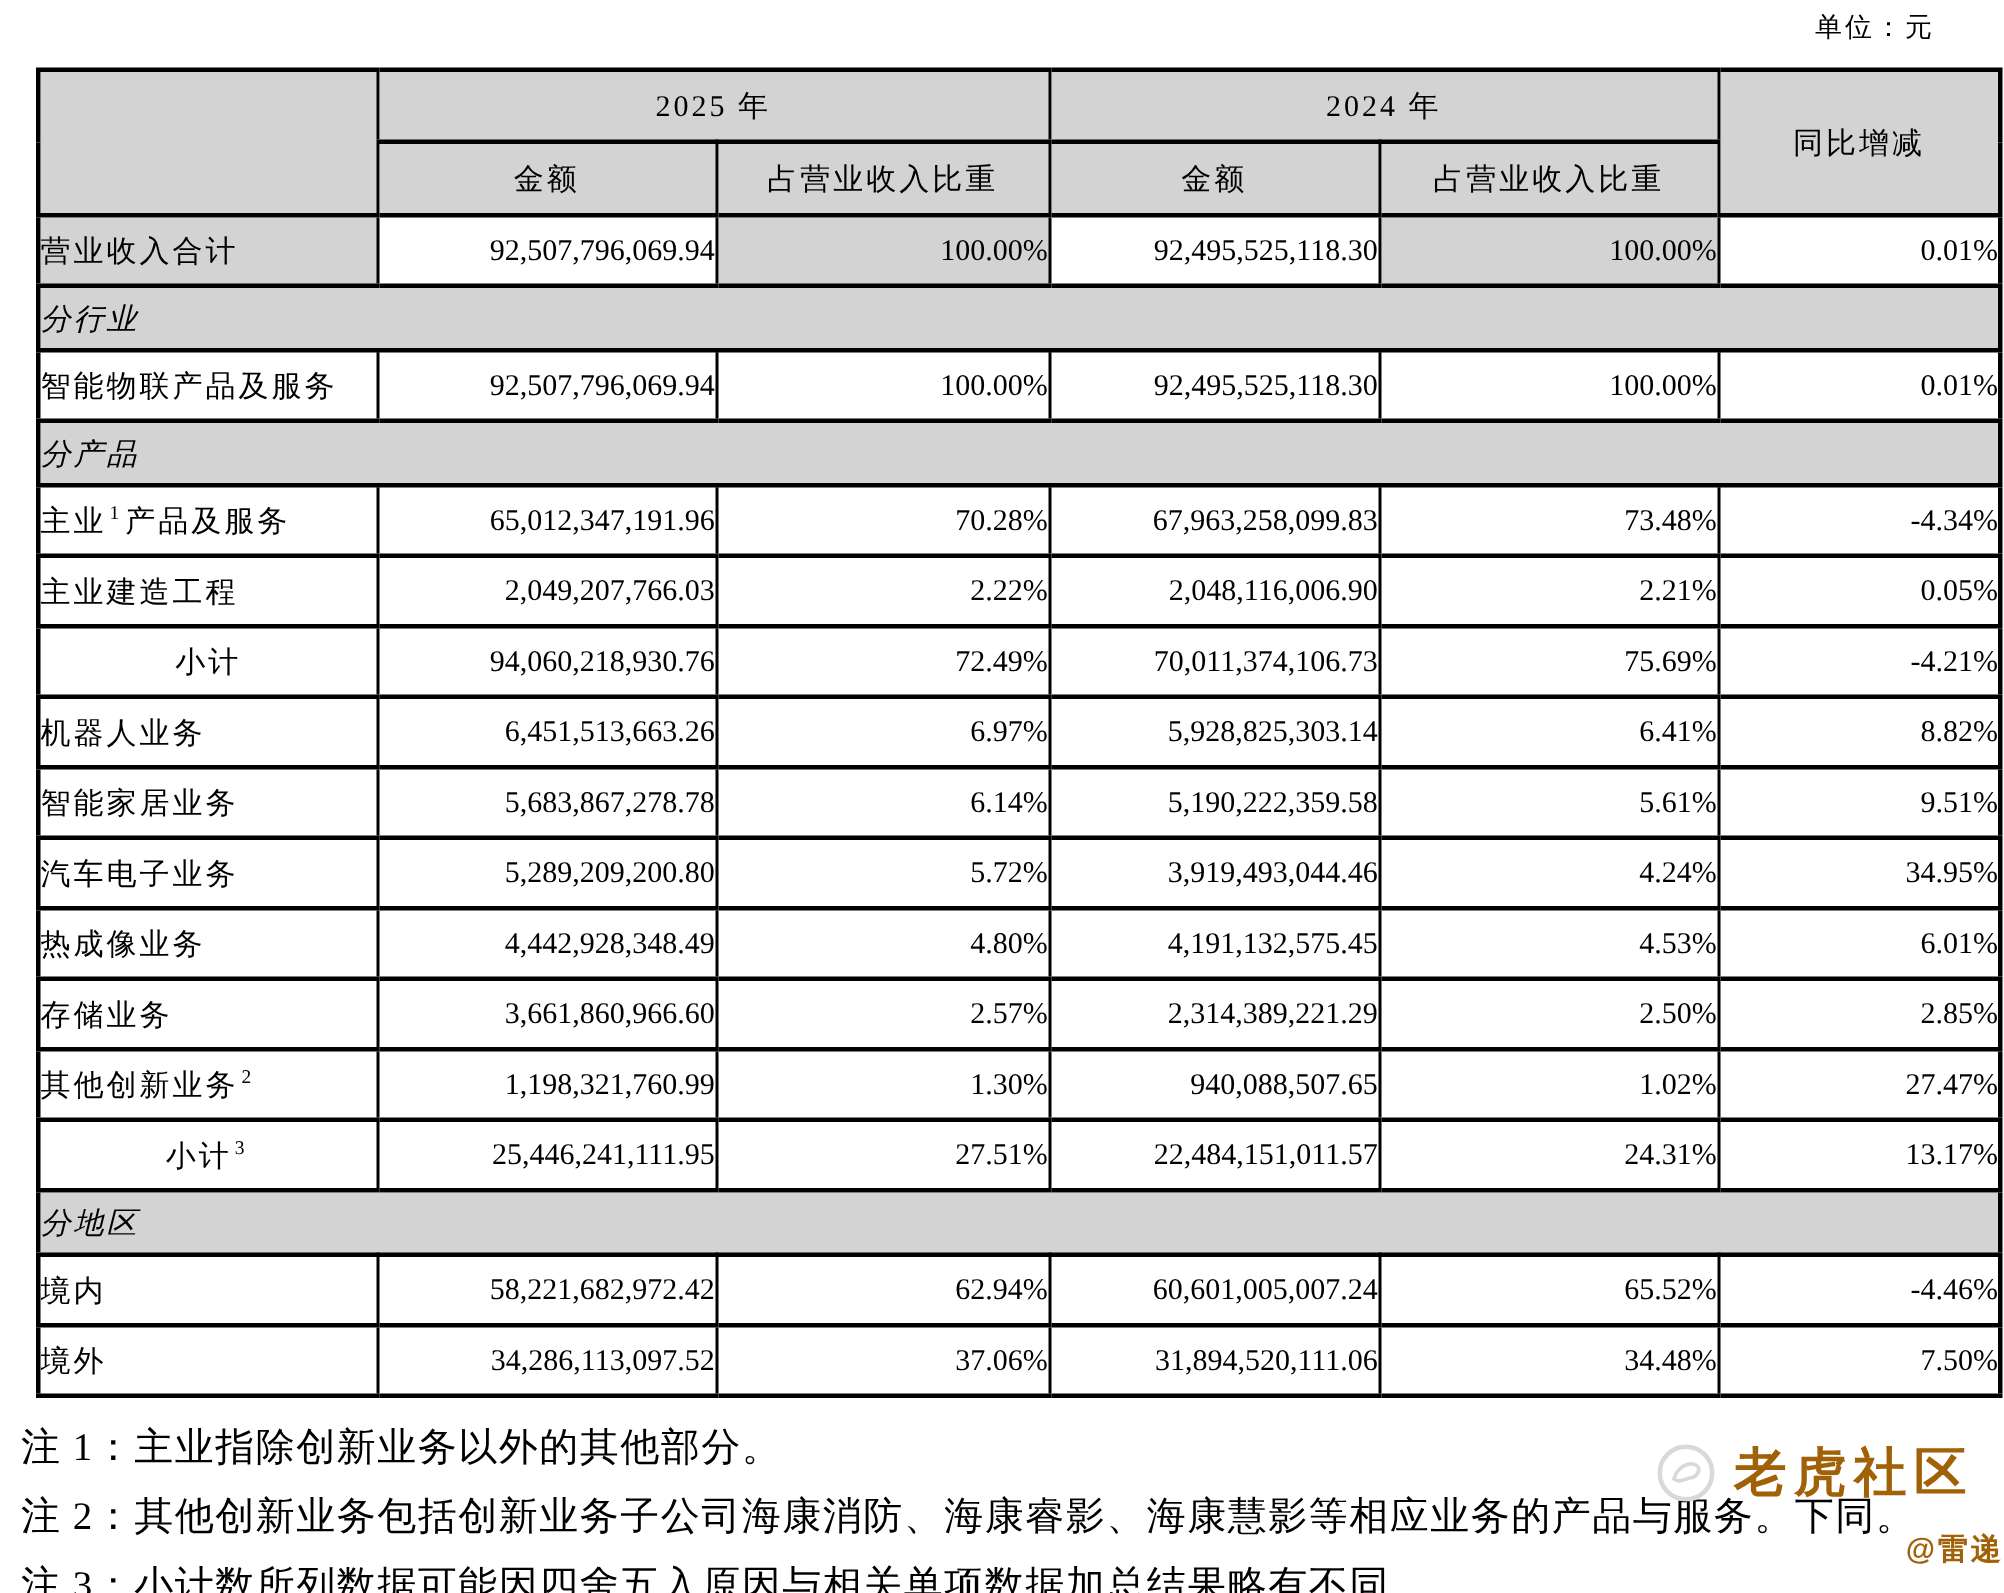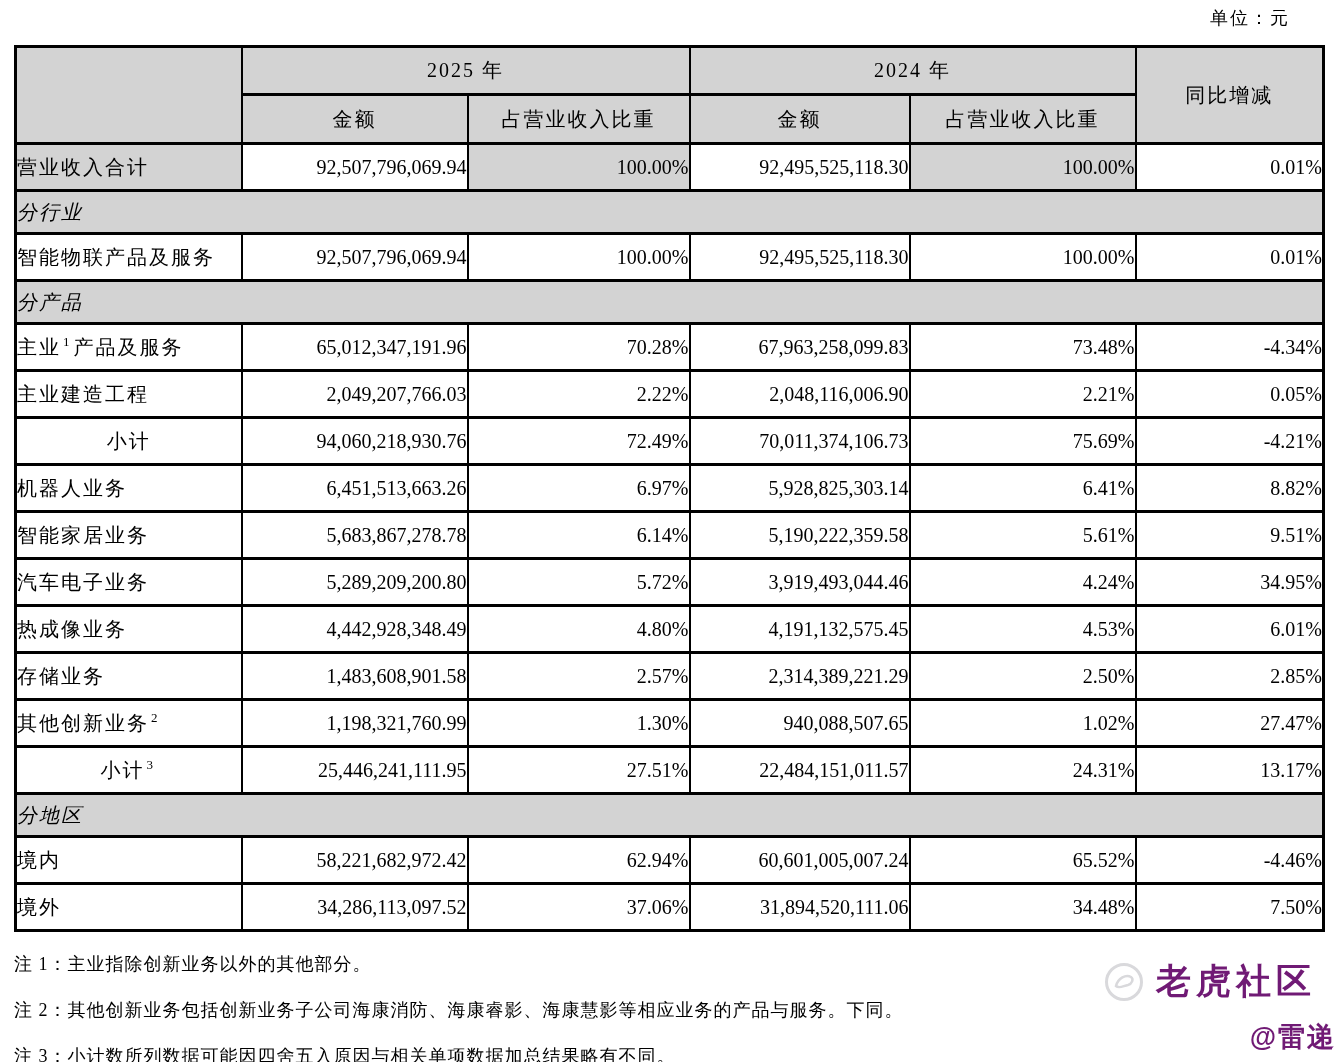--- a/index.html
+++ b/index.html
@@ -7,21 +7,21 @@
     width:1336px;height:1062px;position:relative;overflow:hidden;
     background:#ffffff;
     font-family:"Liberation Serif","DejaVu Serif",serif;
     color:#000;
   }
   .unit-label{
     position:absolute;top:6px;right:46px;
     font-size:18px;letter-spacing:2px;
   }
   table.fin{
-    position:absolute;left:14px;top:45px;
+    position:absolute;left:24px;top:45px;
     width:1308px;table-layout:fixed;
     border-collapse:collapse;
     font-size:20px;
   }
   table.fin{border:3px solid #000;}
   table.fin td,table.fin th{
     border-left:2px solid #000;border-right:2px solid #000;
     border-top:3px solid #000;border-bottom:3px solid #000;
     font-weight:normal;vertical-align:middle;
     overflow:hidden;white-space:nowrap;
@@ -31,27 +31,27 @@
   tr.hr2 td{height:46px;}
   tr.r-data td{height:44px;}
   tr.r-sec td{height:40px;}
   .g{background:#d3d3d3;}
   .c{text-align:center;letter-spacing:2px;}
   .lab{text-align:left;padding-left:8px;letter-spacing:2px;}
   .num{text-align:right;padding-right:10px;letter-spacing:0;}
   .sec-cell{text-align:left;padding-left:8px;letter-spacing:2px;font-style:italic;}
   sup{font-size:13px;line-height:0;margin:0 2px;}
   .notes{position:absolute;left:14px;top:941px;width:1308px;}
-  .note{height:46px;display:flex;align-items:center;font-size:18px;letter-spacing:1px;text-align:right;}
-  .watermark{position:absolute;left:1104px;top:958px;width:232px;color:#701a75;}
+  .note{height:46px;display:flex;align-items:center;font-size:26px;letter-spacing:1px;text-align:right;}
+  .watermark{position:absolute;left:1104px;top:958px;width:232px;color:#a16207;}
   .wm-row{display:flex;align-items:center;}
   .wm-circle{width:40px;height:40px;flex:0 0 40px;}
   .wm-text{font-size:35px;font-weight:bold;letter-spacing:5px;margin-left:12px;
            font-family:"Liberation Sans","DejaVu Sans",sans-serif;}
-  .wm-author{font-size:27px;font-weight:bold;text-align:right;margin-top:14px;
+  .wm-author{font-size:20px;font-weight:bold;text-align:right;margin-top:14px;
              font-family:"Liberation Sans","DejaVu Sans",sans-serif;letter-spacing:2px;}
 </style>
 </head>
 <body>
 
 <div class="unit-label">单位：元</div>
 
 <table class="fin">
   <colgroup>
     <col style="width:226px">
@@ -147,21 +147,21 @@
       <tr class="r-data">
         <td class="lab">热成像业务</td>
         <td class="num">4,442,928,348.49</td>
         <td class="num">4.80%</td>
         <td class="num">4,191,132,575.45</td>
         <td class="num">4.53%</td>
         <td class="num">6.01%</td>
       </tr>
       <tr class="r-data">
         <td class="lab">存储业务</td>
-        <td class="num">1,483,608,901.58</td>
+        <td class="num">3,661,860,966.60</td>
         <td class="num">2.57%</td>
         <td class="num">2,314,389,221.29</td>
         <td class="num">2.50%</td>
         <td class="num">2.85%</td>
       </tr>
       <tr class="r-data">
         <td class="lab">其他创新业务<sup>2</sup></td>
         <td class="num">1,198,321,760.99</td>
         <td class="num">1.30%</td>
         <td class="num">940,088,507.65</td>

